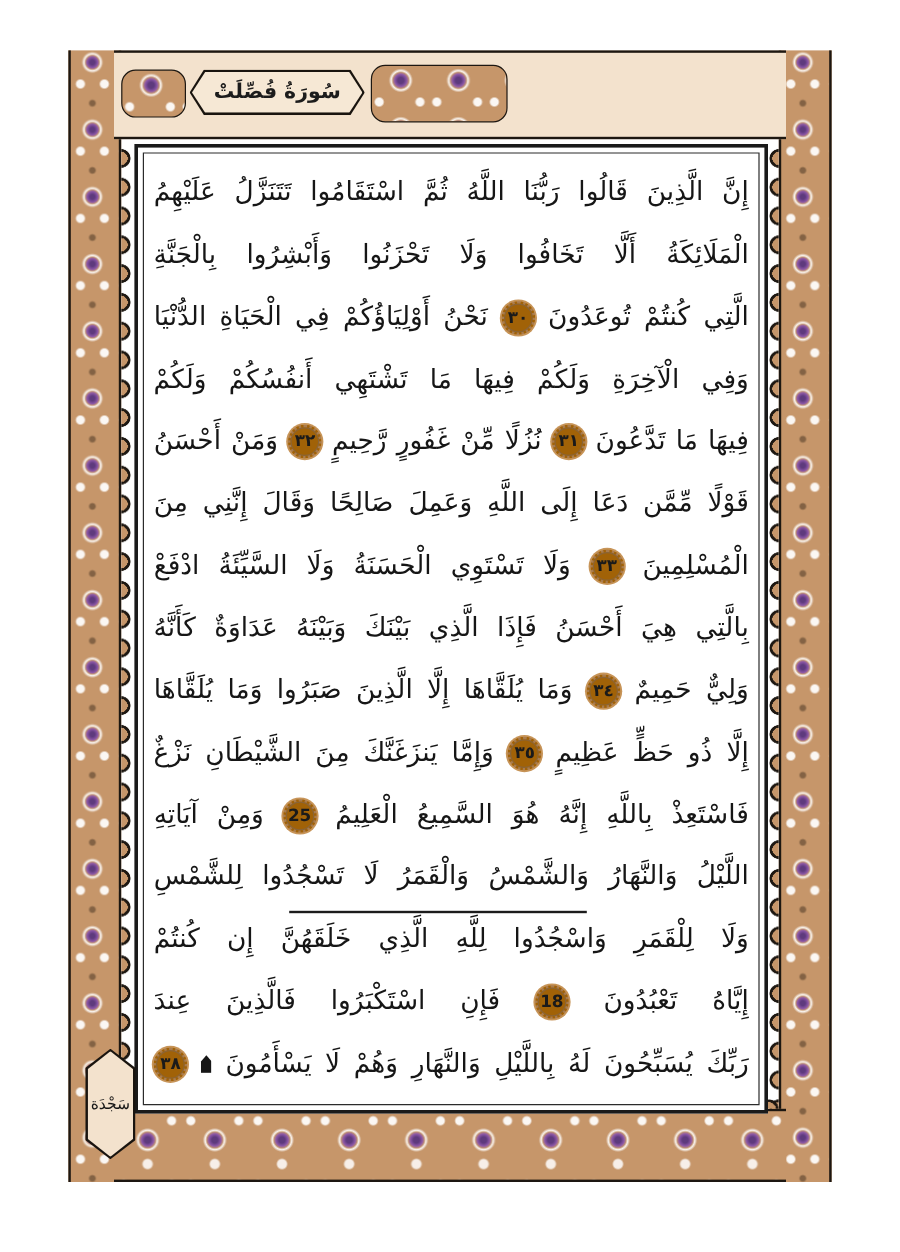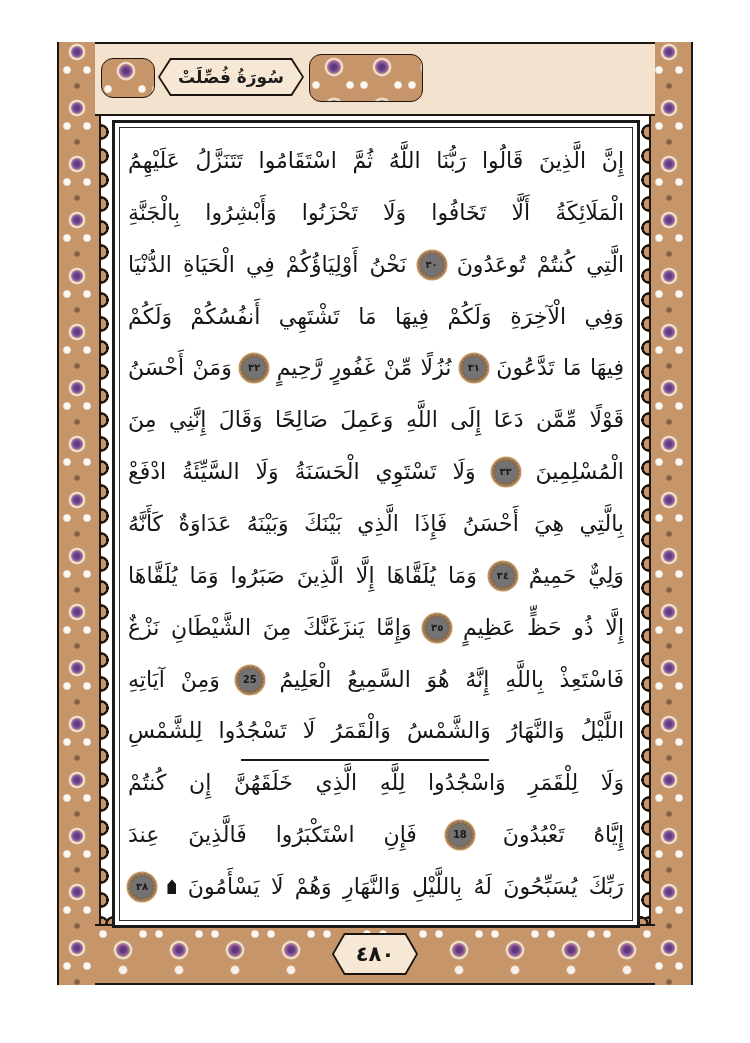--- a/index.html
+++ b/index.html
@@ -94,23 +94,23 @@
     position:absolute;inset:12px 13px;display:flex;flex-direction:column;justify-content:space-between;
     direction:rtl;
   }
   .line{
     display:flex;justify-content:space-between;align-items:center;
     font-size:22px;line-height:1;white-space:nowrap;direction:rtl;flex:1;
   }
   .word{white-space:nowrap;}
   .ayah-marker{
     display:inline-flex;align-items:center;justify-content:center;flex:0 0 auto;
-    width:24px;height:24px;border-radius:50%;background:#737373;
+    width:24px;height:24px;border-radius:50%;background:#a16207;
     border:2px dotted #a97c4f;box-shadow:0 0 0 1.5px #c79458, inset 0 0 0 1px #8a6436;
-    font-size:10px;font-weight:bold;color:#1a1a1a;
+    font-size:14px;font-weight:bold;color:#1a1a1a;
   }
   .sajdah-sym{
     display:inline-block;width:9px;height:15px;background:#161616;
     clip-path:polygon(50% 0,100% 34%,100% 100%,0 100%,0 34%);
     align-self:center;
   }
   .sajdah-scope-line{
     position:absolute;left:24.2%;width:47.5%;top:79.3%;height:0;
     border-top:2px solid #1c1c1c;
   }
@@ -293,17 +293,17 @@
           <span class="word">وَهُمْ</span>
           <span class="word">لَا</span>
           <span class="word">يَسْأَمُونَ</span>
           <span class="sajdah-sym"></span>
           <span class="ayah-marker">٣٨</span>
         </div>
       </div>
     <div class="sajdah-scope-line"></div>
   </div>
 
-
-  <div class="cart cart-oct pagenum-cart">
-    <span class="pagenum">٤٨٠</span>
+  <div class="cart sajdah-tab">
+    <span>سَجْدَة</span>
   </div>
+
 </div>
 
 </body></html>

